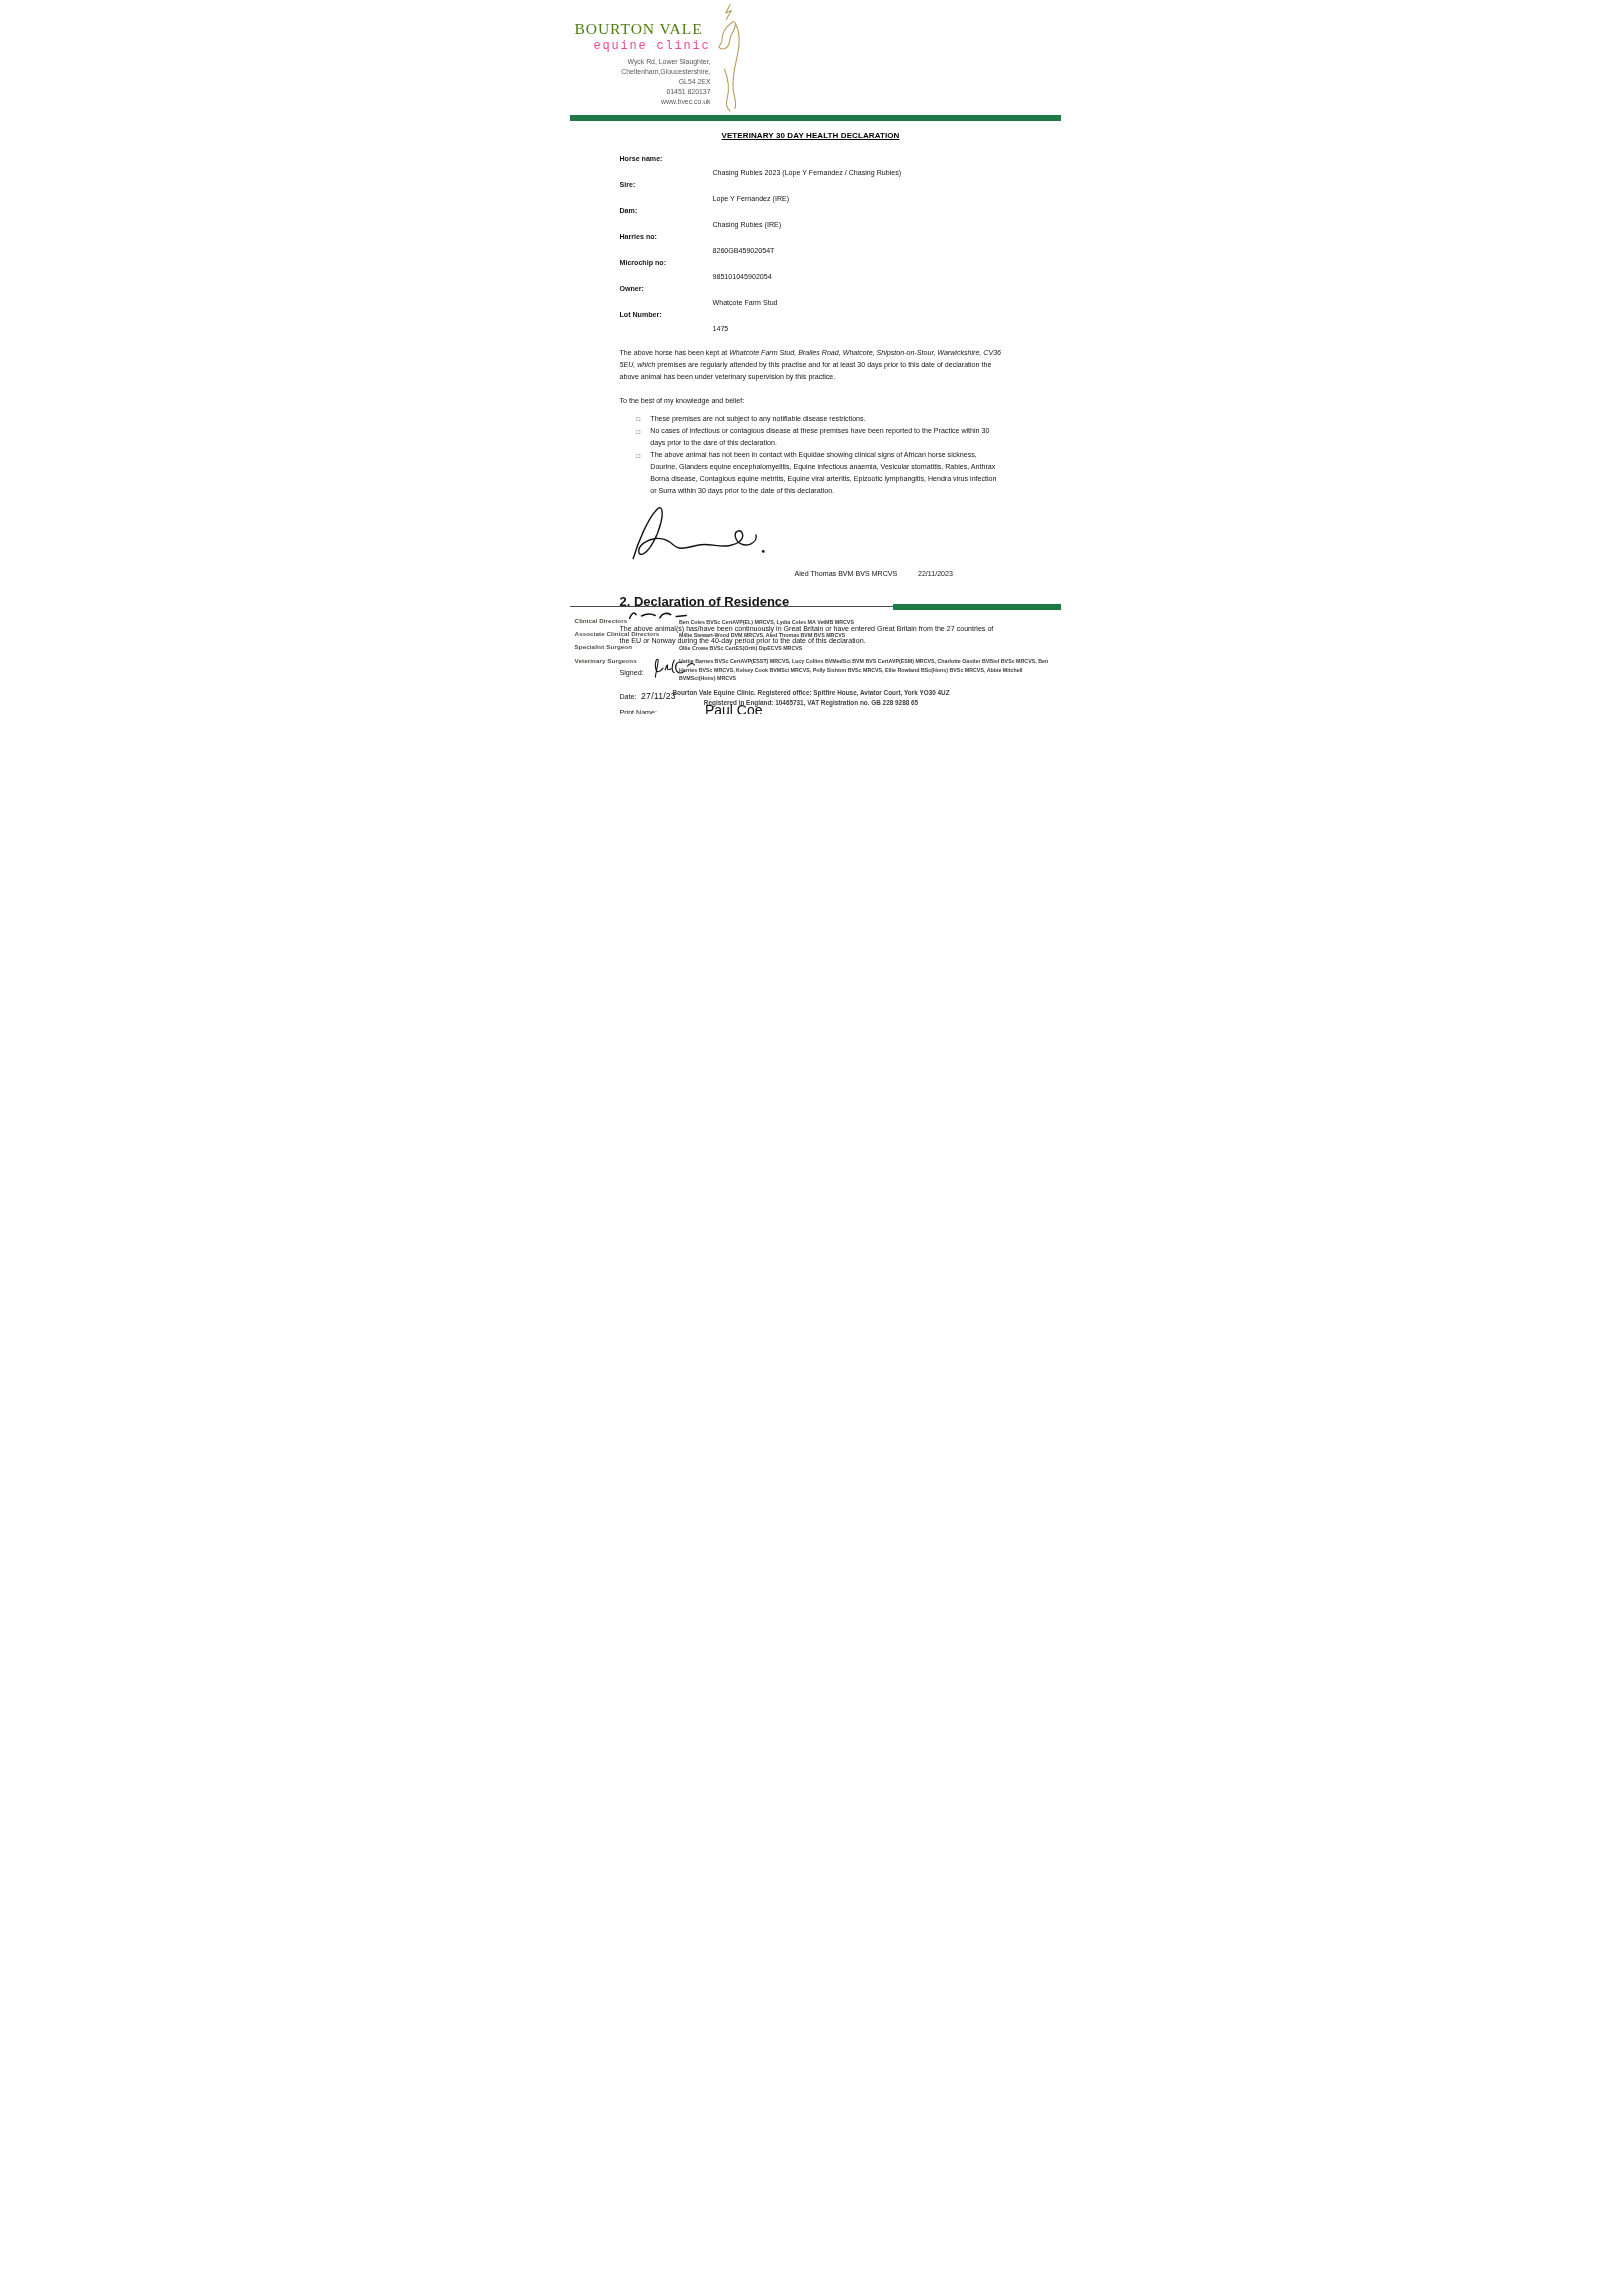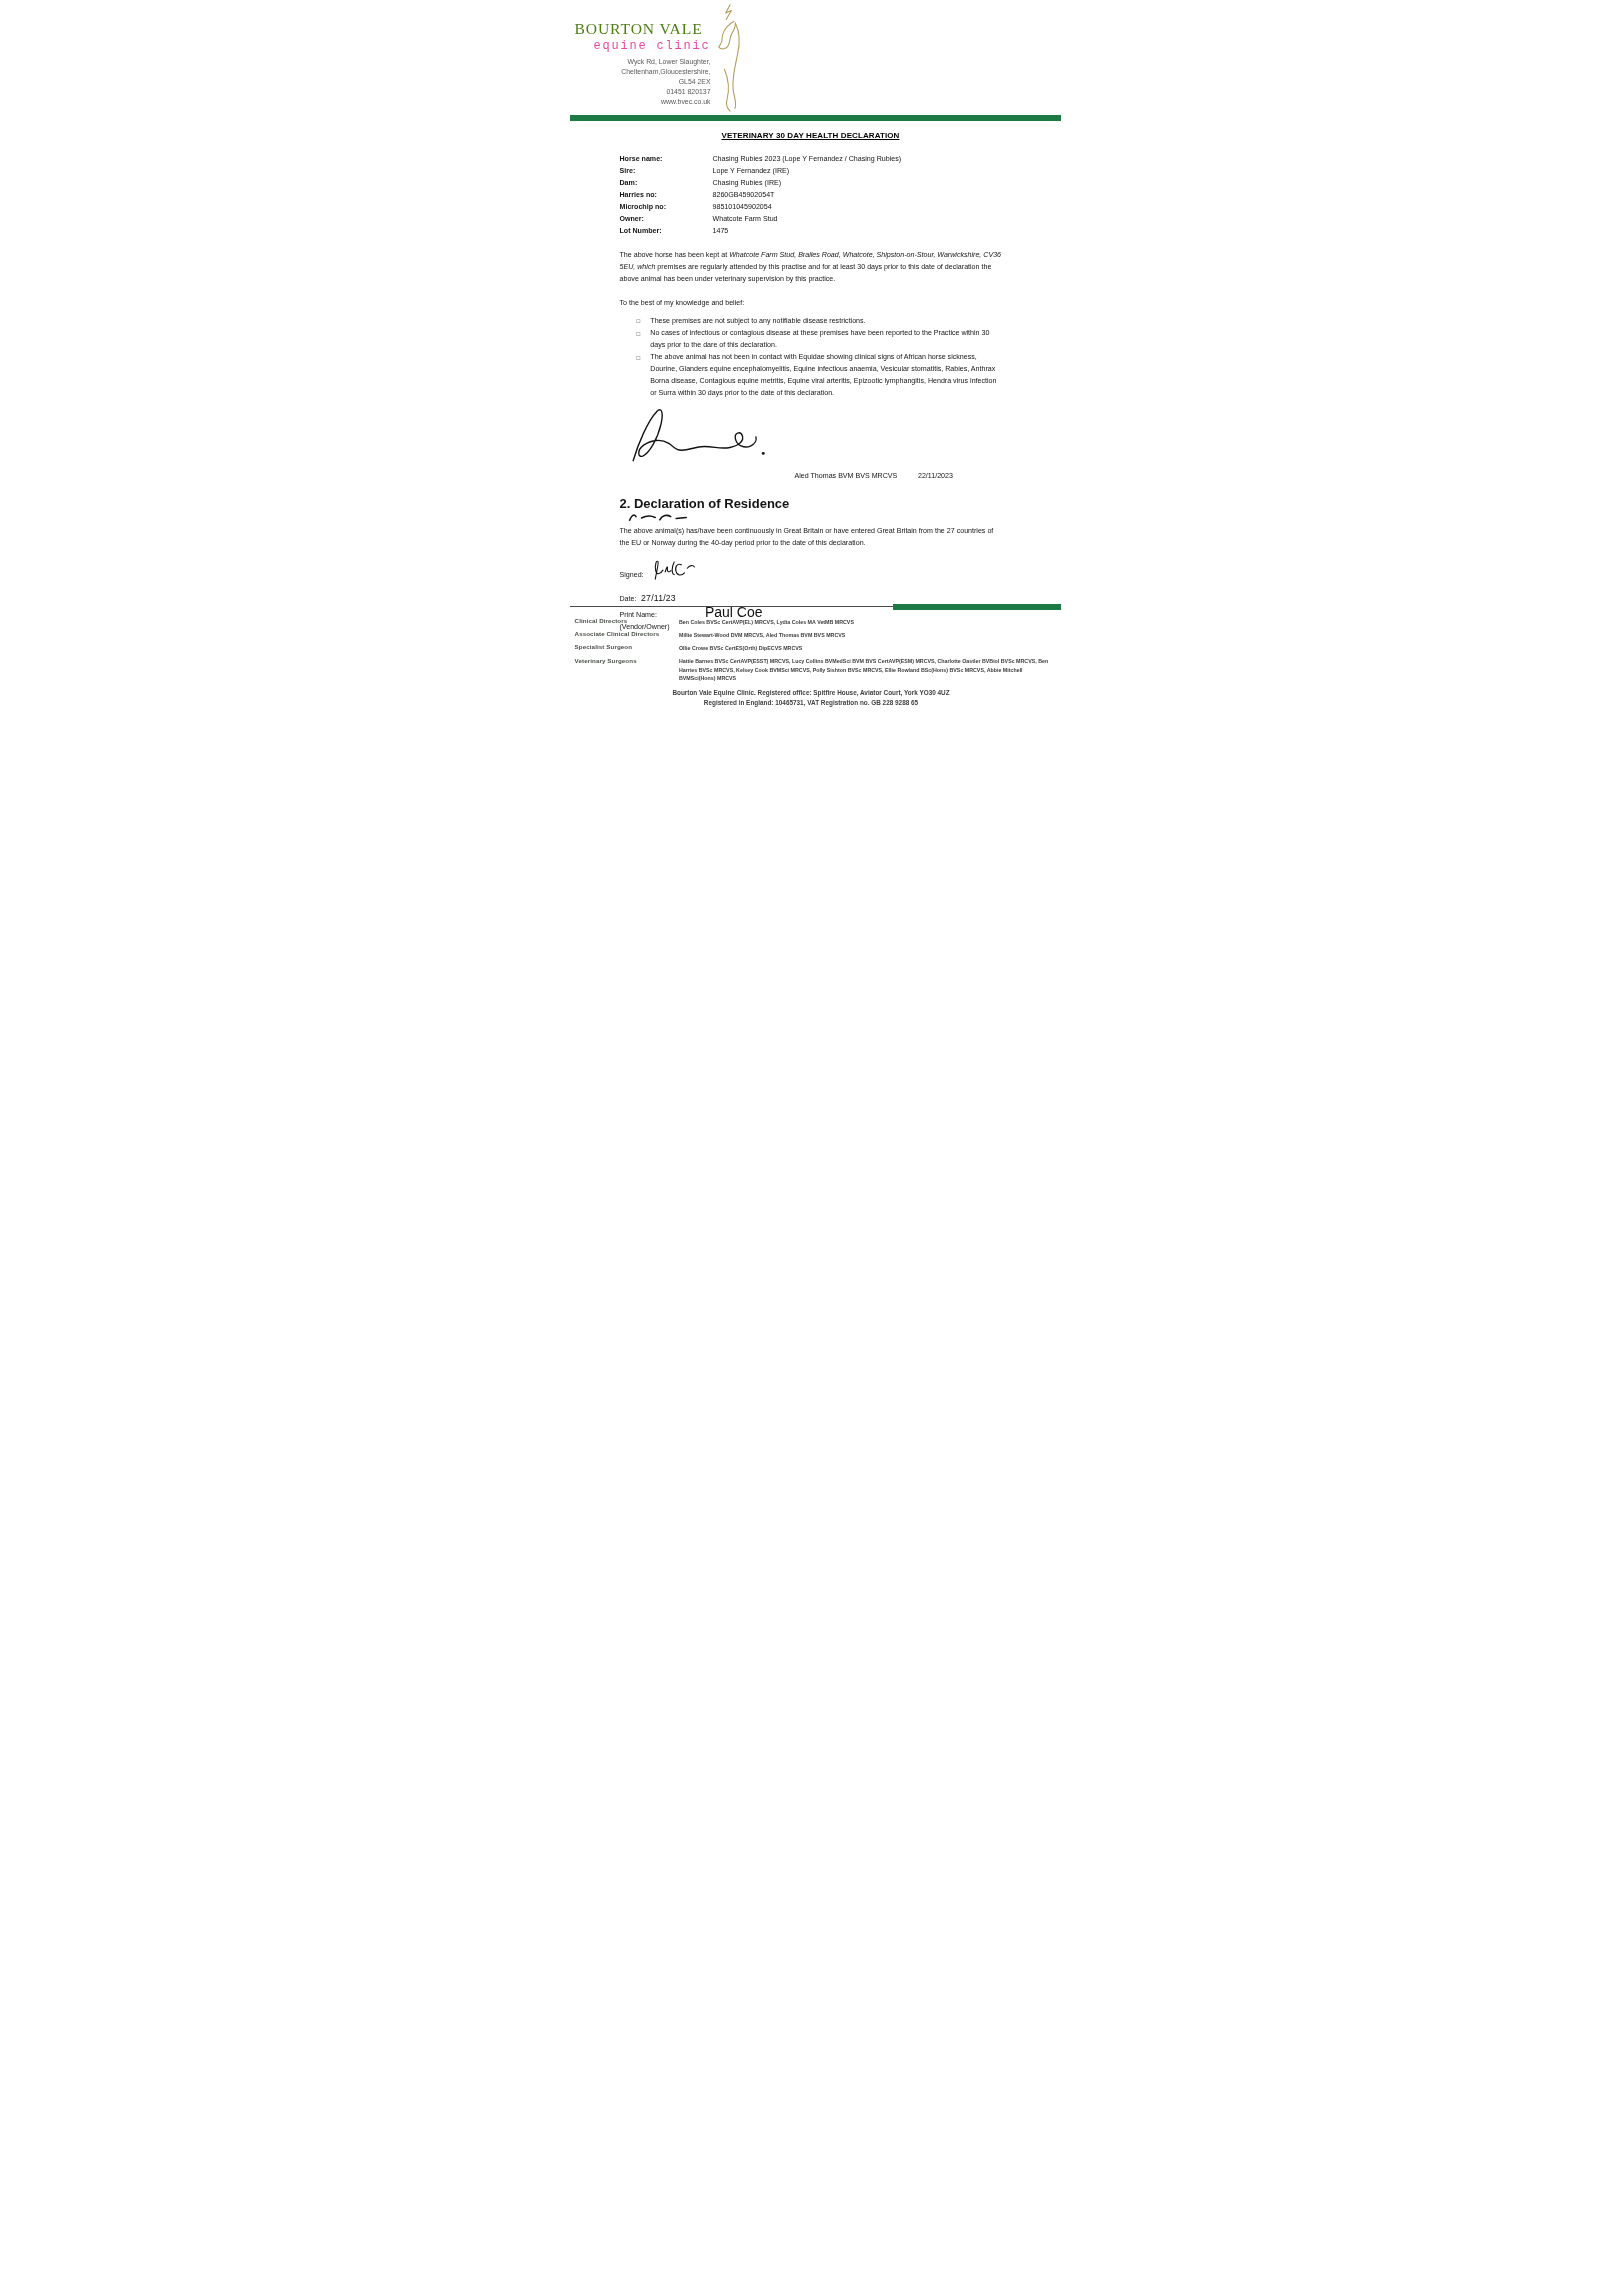--- a/index.html
+++ b/index.html
@@ -18,21 +18,21 @@
 
   .green-bar { margin:0 2.3px 0 11.5px; height:6px; background:#1E7A44; }
 
   
   .content { padding:0 62px 0 61px; font-size:7.1px; }
   .doc-title { font-size:8px; font-weight:bold; text-align:center; margin-top:9.6px; text-decoration:underline; text-underline-offset:1.4px; letter-spacing:0.1px; color:#000; }
 
   .details { margin-top:13.3px; }
   .detail-row { display:flex; line-height:12px; }
   .detail-label { width:93px; font-weight:bold; flex:none; }
-  .detail-value { flex:1; }
+  .detail-value { flex:1;margin-top:14px; }
 
   .para { margin-top:12px; line-height:12px; }
   .para em { font-style:italic; }
   .belief-intro { margin-top:12px; line-height:12px; }
 
   .bullets { margin-top:6px; }
   .bullet-row { display:flex; line-height:12px; }
   .bullet-box { flex:none; width:13.8px; margin-left:17px; font-size:6px; color:#222; padding-top:0.5px; }
   .bullet-text { flex:1; }
 

